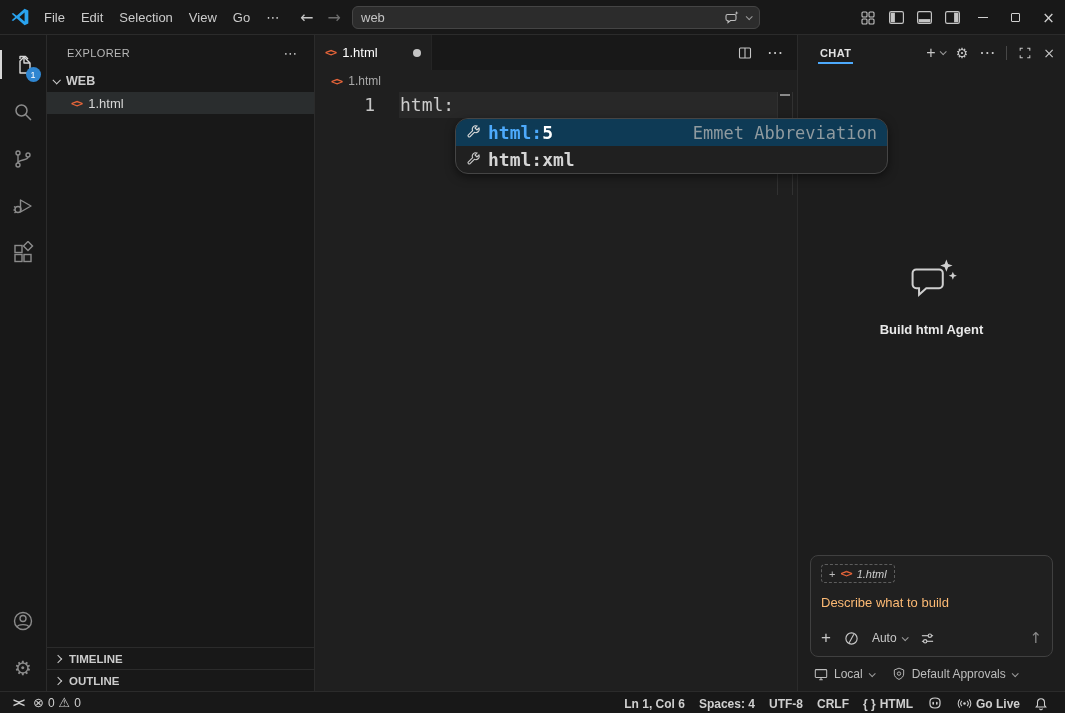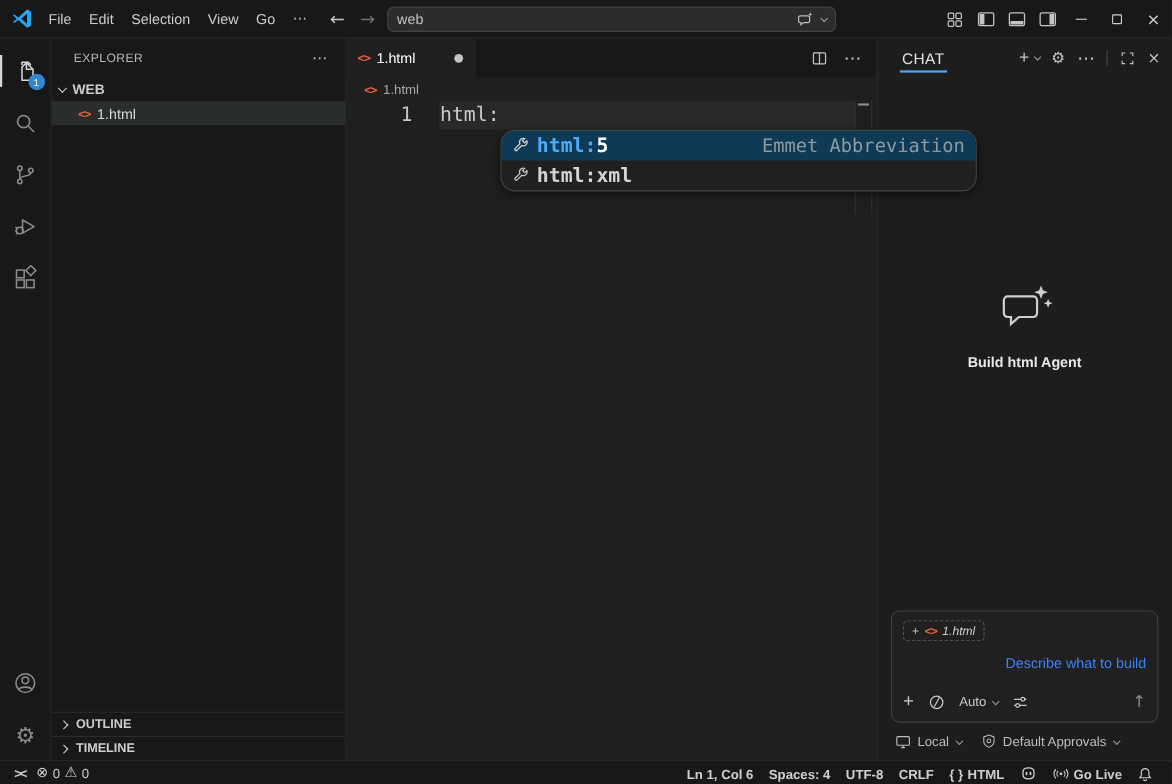--- a/index.html
+++ b/index.html
@@ -64,32 +64,32 @@
   .suggest { position:absolute; left:140px; top:26px; width:433px; background:#202020; border:1px solid #454545; border-radius:13px; box-shadow:0 3px 10px rgba(0,0,0,.5); z-index:20; overflow:hidden; }
   .sg-row { height:27px; display:flex; align-items:center; gap:7px; padding:0 10px; color:#d4d4d4; }
   .sg-row.selected { background:var(--suggest-selected); color:#ffffff; }
   .sg-label { font-weight:bold; white-space:pre; }
   .sg-label .match { color:var(--accent); }
   .sg-detail { margin-left:auto; font-size:17px; color:#8f9a9f; }
 
   
   .chat { width:268px; border-left:1px solid #2b2b2b; background:#1d1d1d; display:flex; flex-direction:column; }
   .chat-header { height:35px; display:flex; align-items:center; padding:0 10px 0 22px; }
-  .chat-tab { position:relative; font-size:14px; letter-spacing:.4px; color:#e3e3e3; padding:9px 0; }
+  .chat-tab { position:relative; font-size:11px; letter-spacing:.4px; color:#e3e3e3; padding:9px 0;font-weight:bold; }
   .chat-tab::after { content:""; position:absolute; left:-2px; right:-2px; bottom:4px; height:2px; background:var(--accent); }
   .ch-actions { margin-left:auto; display:flex; align-items:center; gap:11px; color:#c5c5c5; }
   .ch-sep { width:1px; height:14px; background:#474747; }
   .chat-welcome { flex:1; display:flex; flex-direction:column; align-items:center; justify-content:center; text-align:center; padding:0 22px 30px; }
   .cw-title { margin-top:18px; font-size:13px; font-weight:bold; color:#e9e9e9; }
   .cw-text { margin-top:10px; font-size:12px; line-height:18px; color:#9d9d9d; }
   .cw-text .link { color:var(--link); }
   .chat-input { margin:0 12px; height:102px; border:1px solid #404040; border-radius:8px; background:#202020; padding:8px 10px; display:flex; flex-direction:column; }
   .chip { align-self:flex-start; display:flex; align-items:center; gap:5px; border:1px dashed #5d5d5d; border-radius:4px; padding:2px 7px; font-size:11px; font-style:italic; color:#cccccc; }
   .chip .plus { font-style:normal; color:#bdbdbd; }
-  .placeholder { margin-top:12px; font-size:13px; color:#3b82f6;text-align:right; }
+  .placeholder { margin-top:12px; font-size:13px; color:#fdba74; }
   .ci-controls { margin-top:auto; display:flex; align-items:center; gap:13px; color:#c8c8c8; font-size:12px; }
   .ci-send { margin-left:auto; font-size:15px; color:#8a8a8a; }
   .mode { display:flex; align-items:center; gap:5px; }
   .chat-footer { height:34px; display:flex; align-items:center; gap:18px; padding:0 16px; font-size:12px; color:#bdbdbd; }
   .cf-item { display:flex; align-items:center; gap:6px; }
   .chev.sm { width:5px; height:5px; border-width:1px; color:#9a9a9a; }
 
   
   .statusbar { height:22px; background:#181818; border-top:1px solid #2b2b2b; display:flex; align-items:center; padding:0 10px 0 8px; font-size:12px; color:#cfcfcf; }
   .st-item { display:flex; align-items:center; gap:4px; padding:0 5px; }
@@ -231,25 +231,25 @@
       <span class="chev down"></span>
       <span>WEB</span>
     </div>
     <div class="sb-file">
       <span class="html-glyph">&lt;&gt;</span>
       <span>1.html</span>
     </div>
     <div class="sb-fill"></div>
     <div class="sb-pane">
       <span class="chev right"></span>
-      <span>OUTLINE</span>
+      <span>TIMELINE</span>
     </div>
     <div class="sb-pane">
       <span class="chev right"></span>
-      <span>TIMELINE</span>
+      <span>OUTLINE</span>
     </div>
   </div>
 
   <div class="editorgroup">
     <div class="tabbar">
       <div class="tab">
         <span class="html-glyph">&lt;&gt;</span>
         <span>1.html</span>
         <span class="tab-dot"></span>
       </div>

